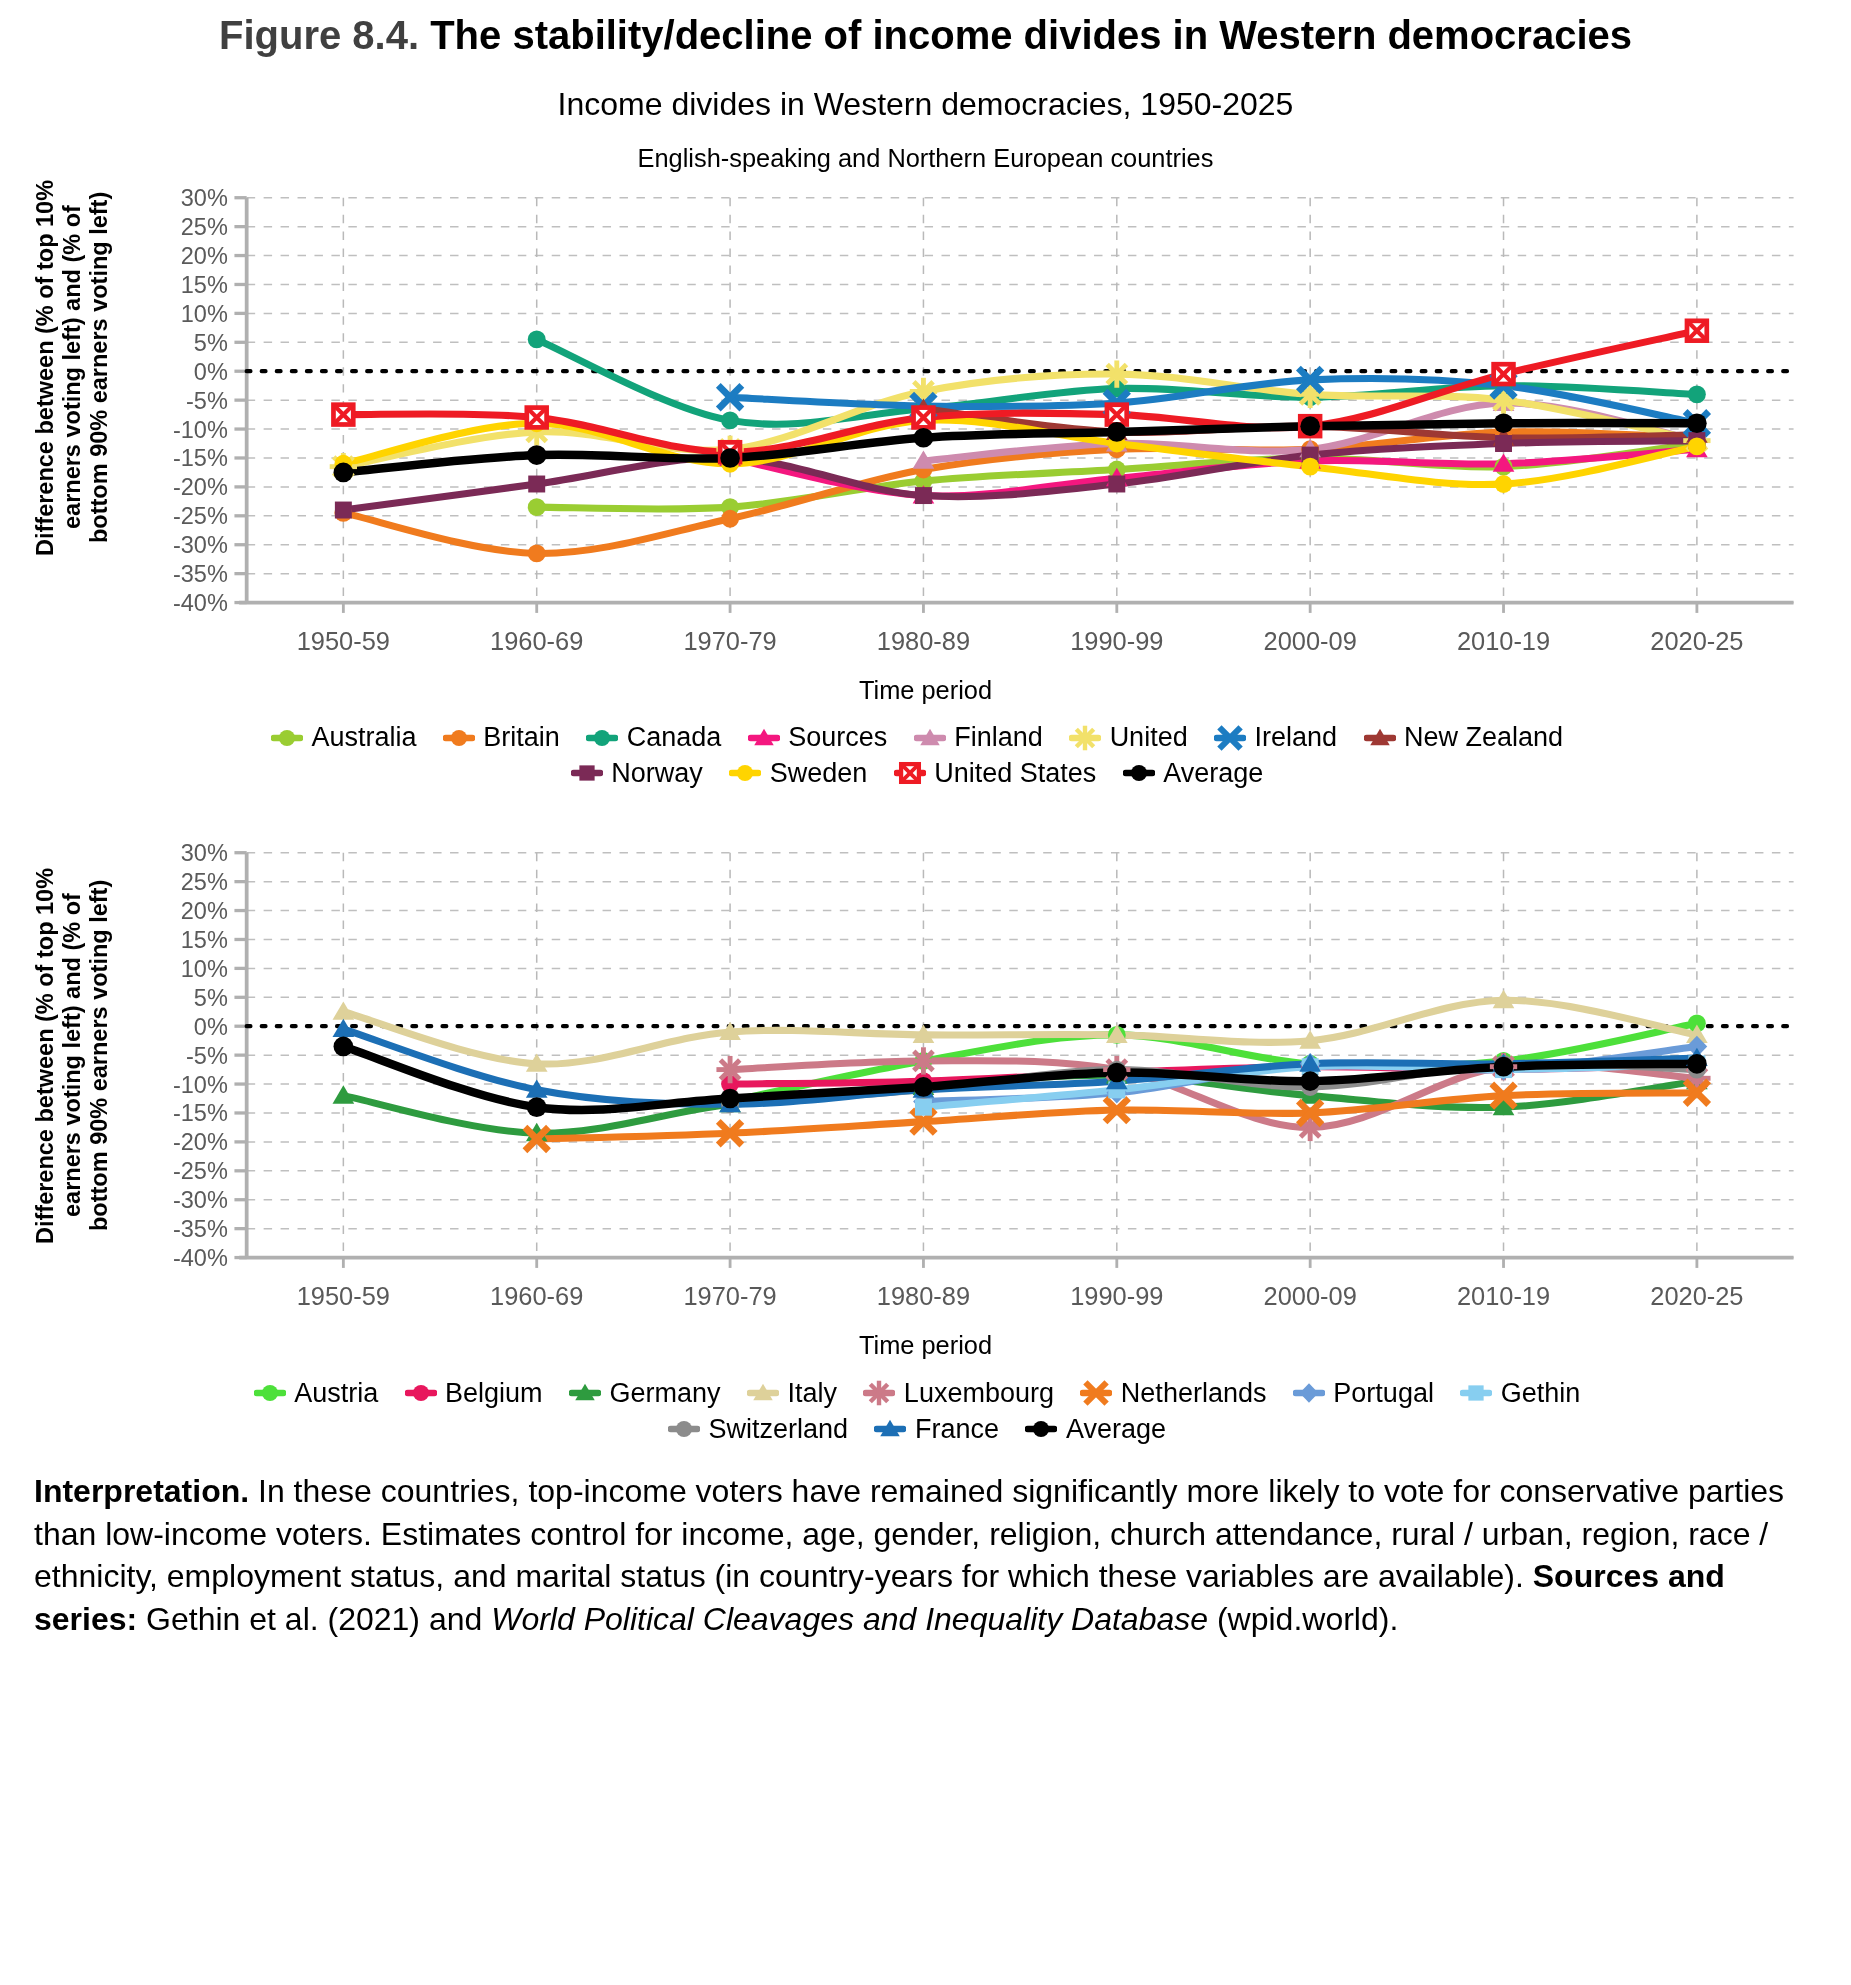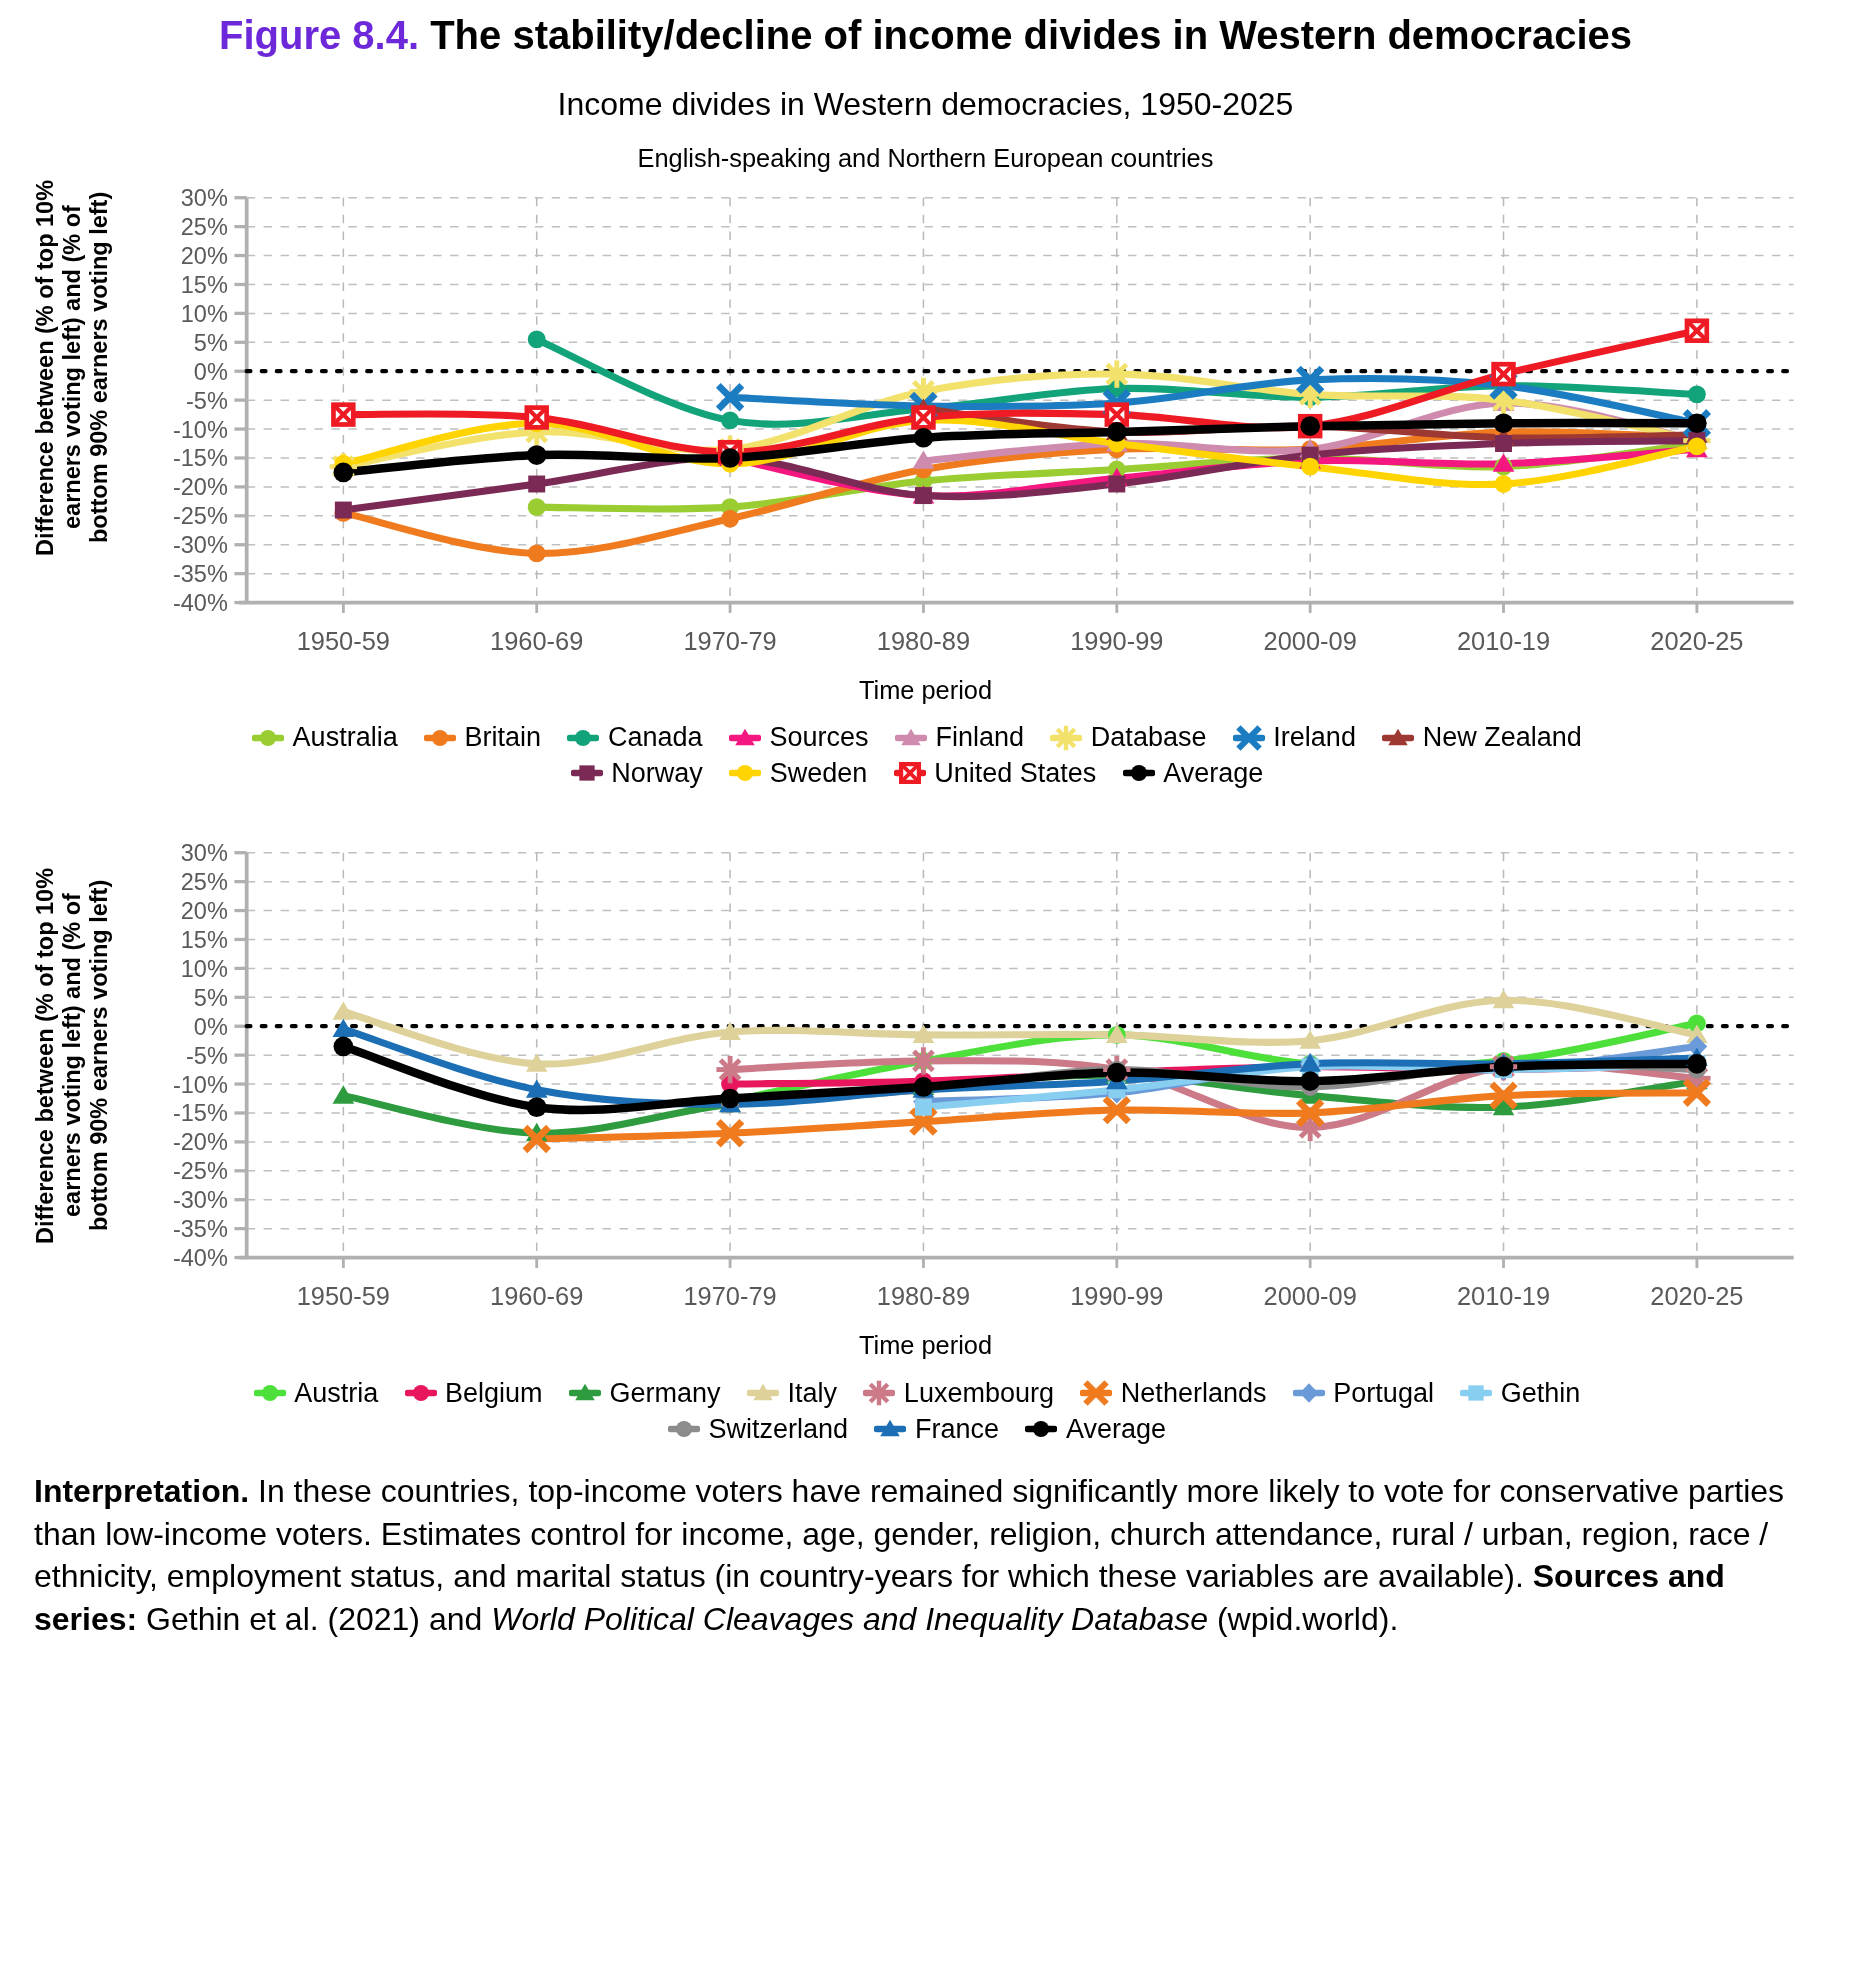--- a/index.html
+++ b/index.html
@@ -1,19 +1,19 @@
 <!DOCTYPE html>
 <html style="font-size:15px"><head>
 <meta charset="utf-8">
 <style>
   html,body{margin:0;padding:0;background:#ffffff;}
   body{width:1851px;height:1986px;font-family:"Liberation Sans",sans-serif;position:relative;}
   .fig-title{ text-align:center; font-size:40px; font-weight:bold; line-height:1.12;
               padding:13px 160px 0 160px; color:#000; }
-  .fig-num{ color:#6d28d9; }
+  .fig-num{ color:#404040; }
   .chart-title{ text-align:center; font-size:32px; font-weight:normal; margin-top:28px; color:#000;}
   .panel{ position:relative; margin-top:21px; }
   .panel-sub{ text-align:center; font-size:25.4px; font-weight:normal; color:#000; margin-bottom:3.8px;}
   .ylab{ position:absolute; font-size:23.5px; font-weight:bold; color:#000;
          writing-mode:vertical-rl; transform:rotate(180deg); text-align:center;
          line-height:1.15; }
   .xlab{ text-align:center; font-size:25.4px; color:#000; }
   .legend{ display:flex; flex-wrap:wrap; justify-content:center; align-items:center;
            gap:3.8px 9.4px; padding:0 226px; margin-top:17px;}
   .legend-item{ display:flex; align-items:center; gap:8.5px; font-size:27px; color:#000;
@@ -477,21 +477,21 @@
     <div class="legend-item">
       <svg width="32" height="32" viewBox="0 0 34 34">
         <g>
           <line x1="3" y1="17" x2="31" y2="17" stroke="#F2E16A" stroke-width="7" stroke-linecap="round"></line>
           <line x1="3.950000000000001" y1="17" x2="30.049999999999997" y2="17" stroke="#F2E16A" stroke-width="4.68"></line>
           <line x1="7.7722565055155535" y1="7.772256505515555" x2="26.227743494484447" y2="26.227743494484443" stroke="#F2E16A" stroke-width="4.68"></line>
           <line x1="17" y1="3.950000000000001" x2="17" y2="30.049999999999997" stroke="#F2E16A" stroke-width="4.68"></line>
           <line x1="26.227743494484443" y1="7.7722565055155535" x2="7.772256505515555" y2="26.227743494484447" stroke="#F2E16A" stroke-width="4.68"></line>
         </g>
       </svg>
-      <span class="lbl">Database</span>
+      <span class="lbl">United</span>
     </div>
     <div class="legend-item">
       <svg width="32" height="32" viewBox="0 0 34 34">
         <g>
           <line x1="3" y1="17" x2="31" y2="17" stroke="#1C7CC2" stroke-width="7" stroke-linecap="round"></line>
           <line x1="5.75" y1="5.75" x2="28.25" y2="28.25" stroke="#1C7CC2" stroke-width="6.4799999999999995"></line>
           <line x1="28.25" y1="5.75" x2="5.75" y2="28.25" stroke="#1C7CC2" stroke-width="6.4799999999999995"></line>
         </g>
       </svg>
       <span class="lbl">Ireland</span>

